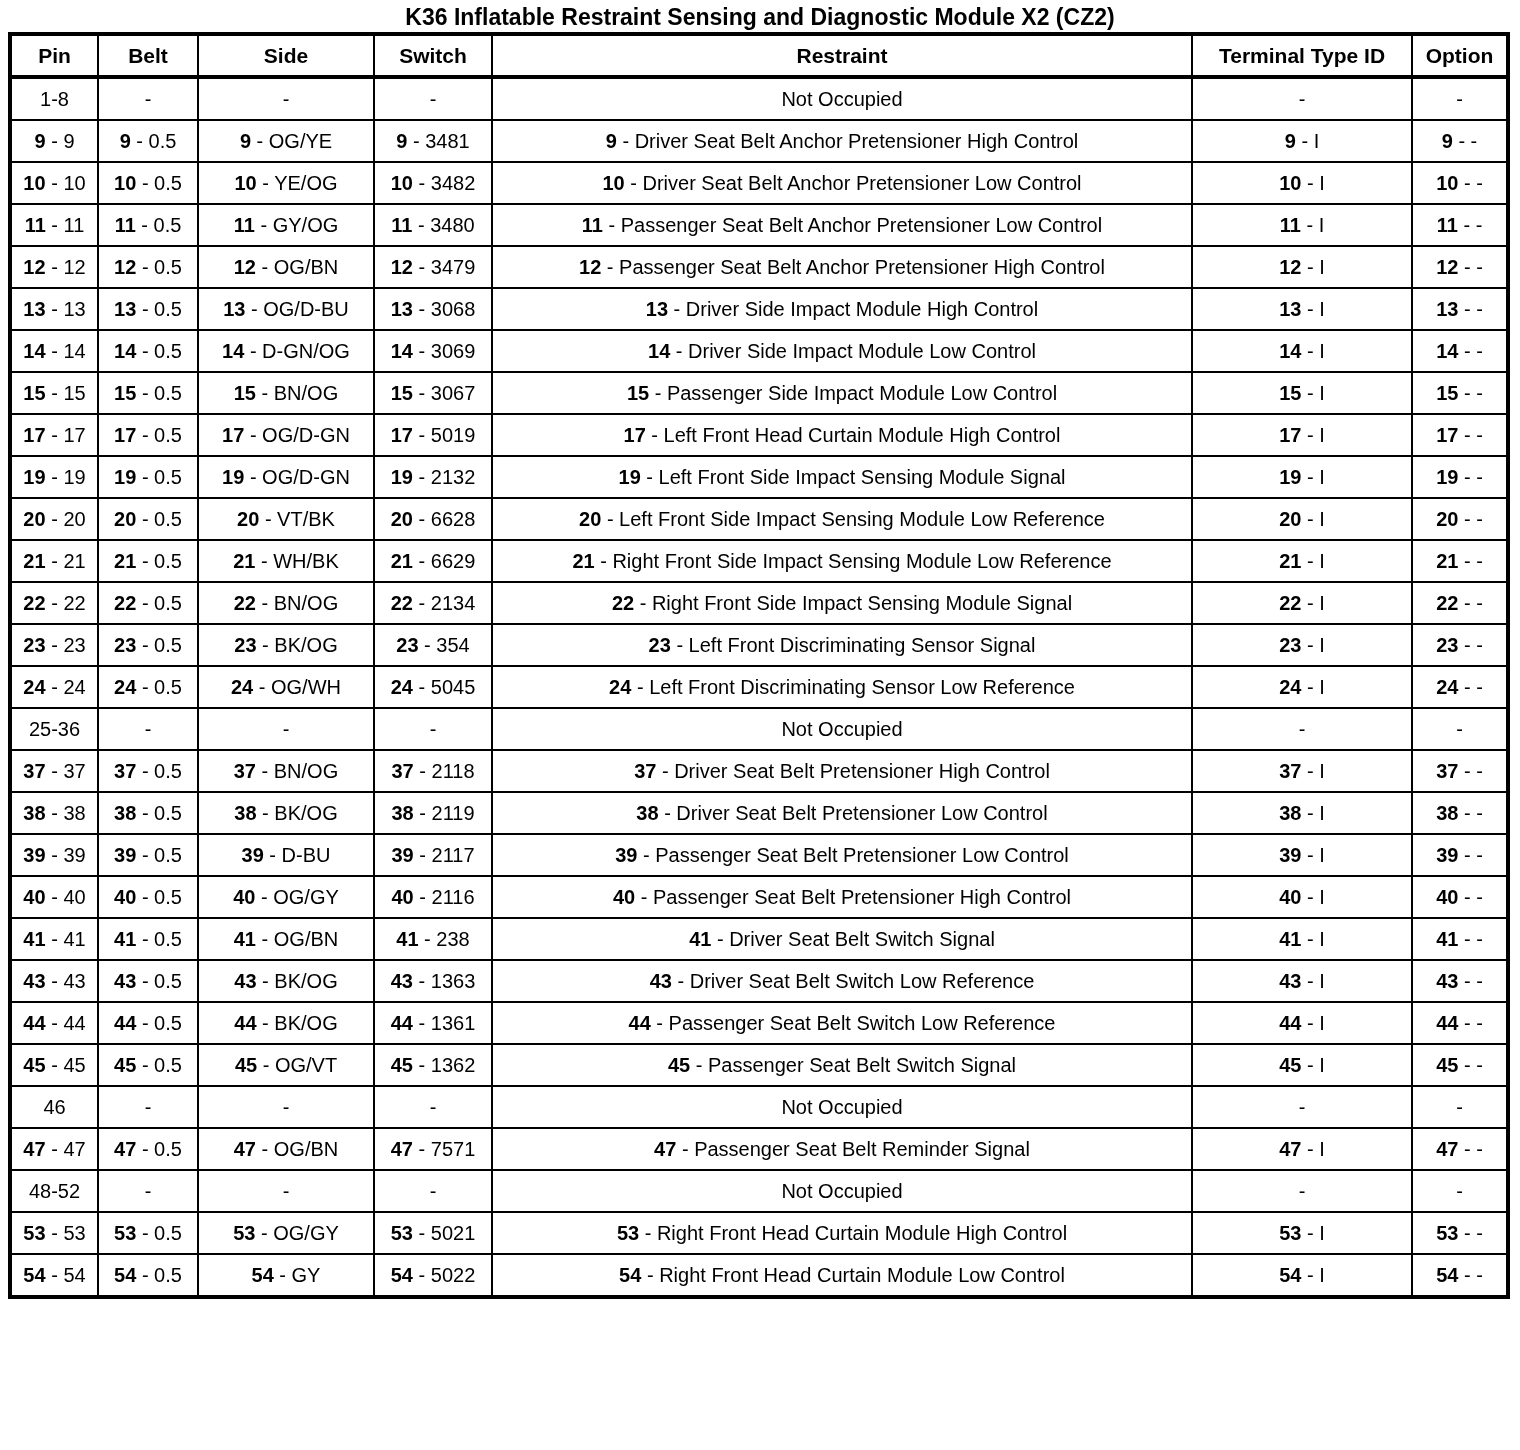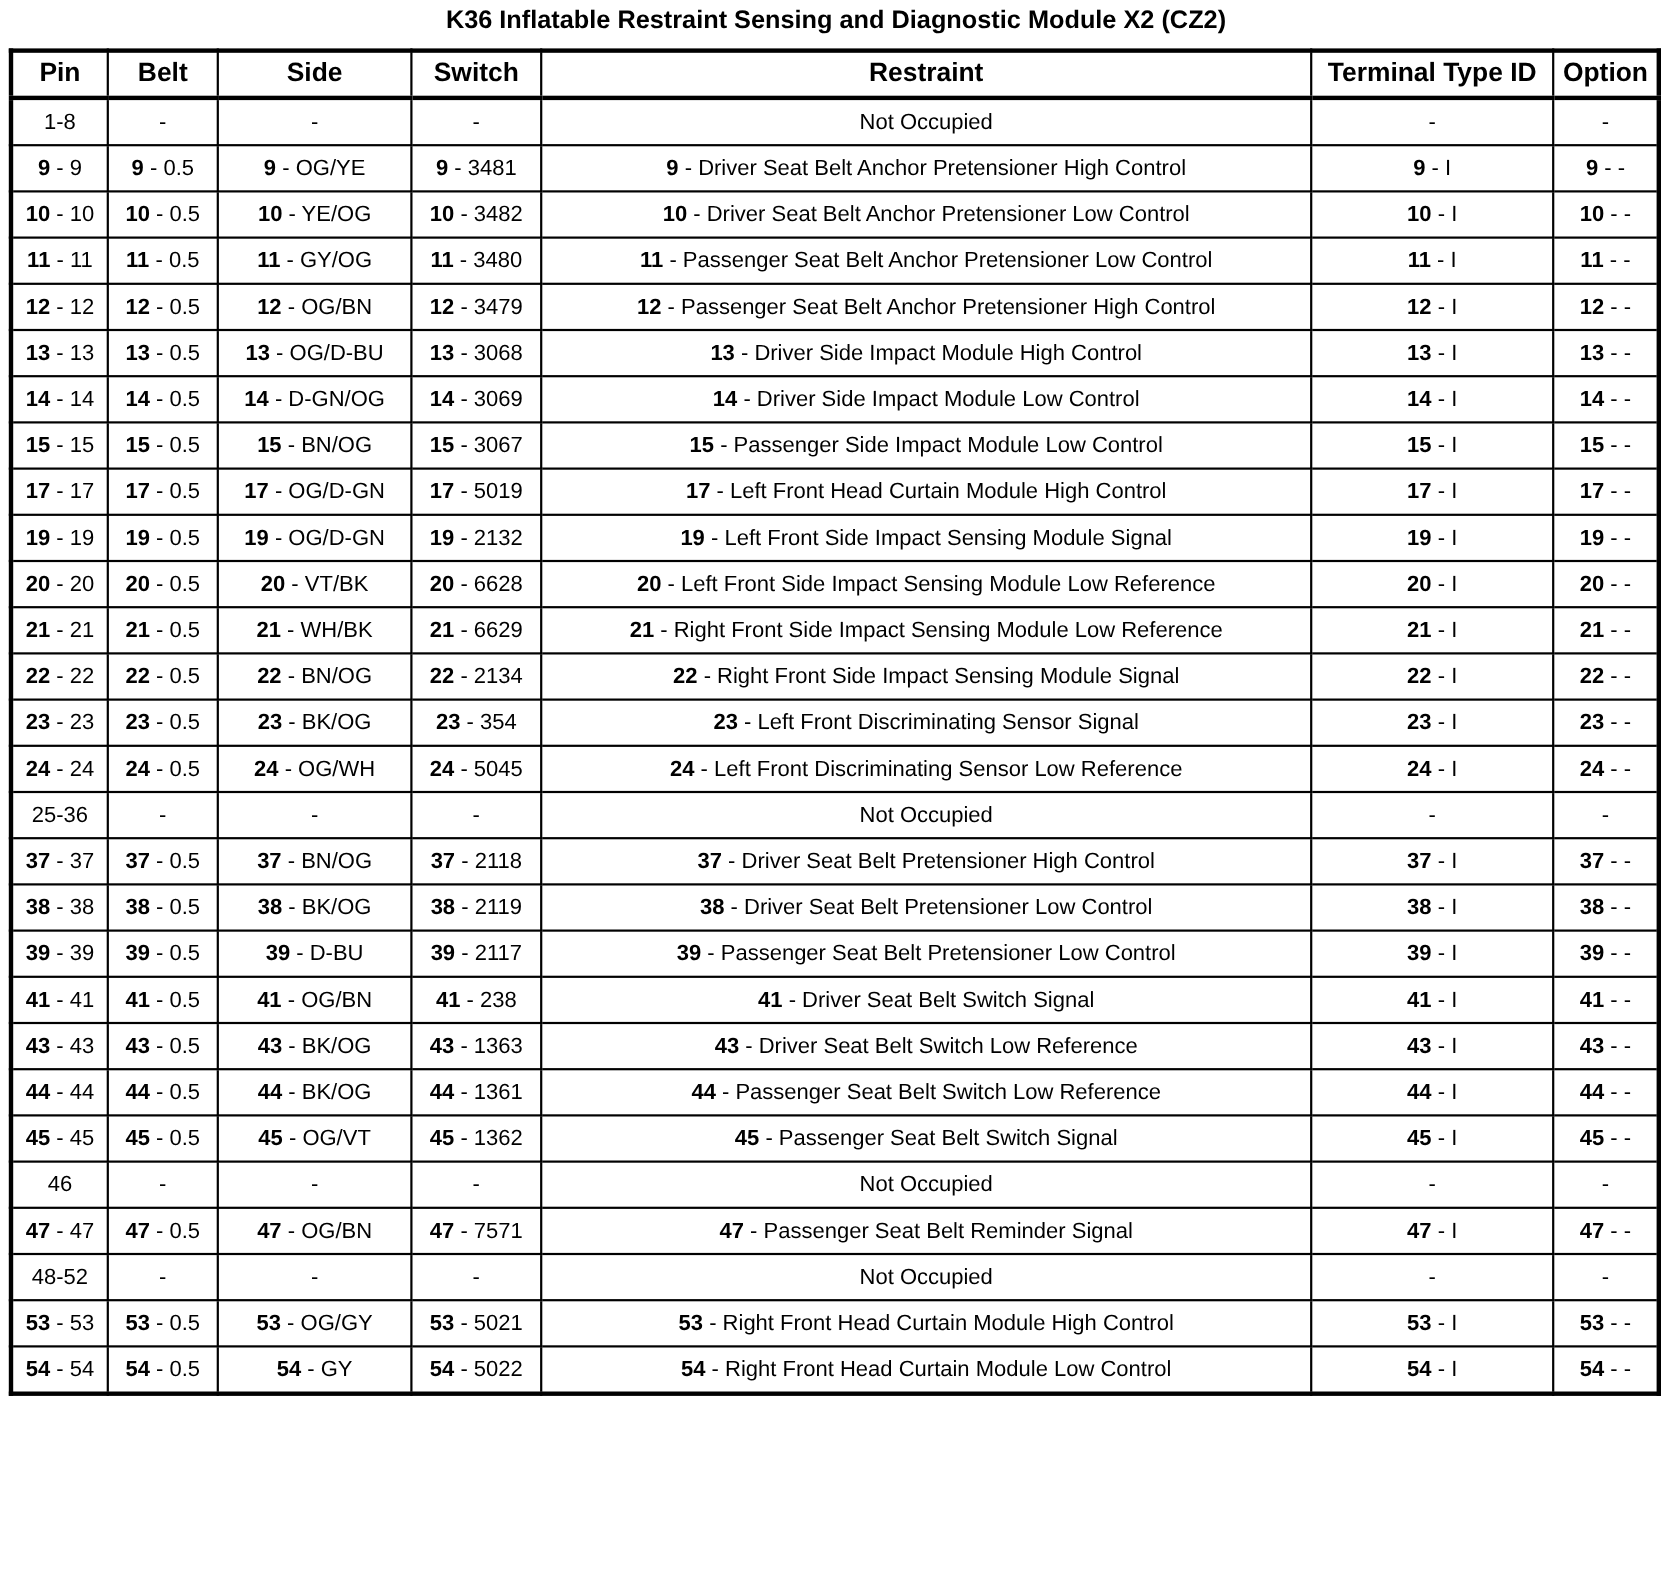--- a/index.html
+++ b/index.html
@@ -9,21 +9,21 @@
     height: 1450px;
     background: #ffffff;
     color: #000000;
     font-family: "Liberation Sans", sans-serif;
   }
   .doc-title {
     text-align: center;
     font-weight: bold;
     font-size: 23px;
     padding-top: 4px;
-    height: 44px;
+    height: 32px;
     box-sizing: border-box;
   }
   table.pinout {
     border-collapse: collapse;
     table-layout: fixed;
     margin-left: 8px;
     width: 1498px;
     border: 4px solid #000000;
   }
   table.pinout th, table.pinout td {
@@ -31,21 +31,21 @@
     text-align: center;
     vertical-align: middle;
     padding: 0 2px;
     font-size: 20px;
     line-height: 1.1;
     overflow: hidden;
     white-space: nowrap;
   }
   table.pinout th {
     font-weight: bold;
-    font-size: 24px;
+    font-size: 21px;
     height: 39px;
     border-bottom: 4px solid #000000;
   }
   table.pinout td { height: 40px; font-weight: normal; }
   table.pinout td b { font-weight: bold; }
 </style>
 </head>
 <body>
 
 <div class="page">
@@ -238,20 +238,29 @@
         <tr>
           <td><b>39</b> - 39</td>
           <td><b>39</b> - 0.5</td>
           <td><b>39</b> - D-BU</td>
           <td><b>39</b> - 2117</td>
           <td><b>39</b> - Passenger Seat Belt Pretensioner Low Control</td>
           <td><b>39</b> - I</td>
           <td><b>39</b> - -</td>
         </tr>
         <tr>
+          <td><b>40</b> - 40</td>
+          <td><b>40</b> - 0.5</td>
+          <td><b>40</b> - OG/GY</td>
+          <td><b>40</b> - 2116</td>
+          <td><b>40</b> - Passenger Seat Belt Pretensioner High Control</td>
+          <td><b>40</b> - I</td>
+          <td><b>40</b> - -</td>
+        </tr>
+        <tr>
           <td><b>41</b> - 41</td>
           <td><b>41</b> - 0.5</td>
           <td><b>41</b> - OG/BN</td>
           <td><b>41</b> - 238</td>
           <td><b>41</b> - Driver Seat Belt Switch Signal</td>
           <td><b>41</b> - I</td>
           <td><b>41</b> - -</td>
         </tr>
         <tr>
           <td><b>43</b> - 43</td>

